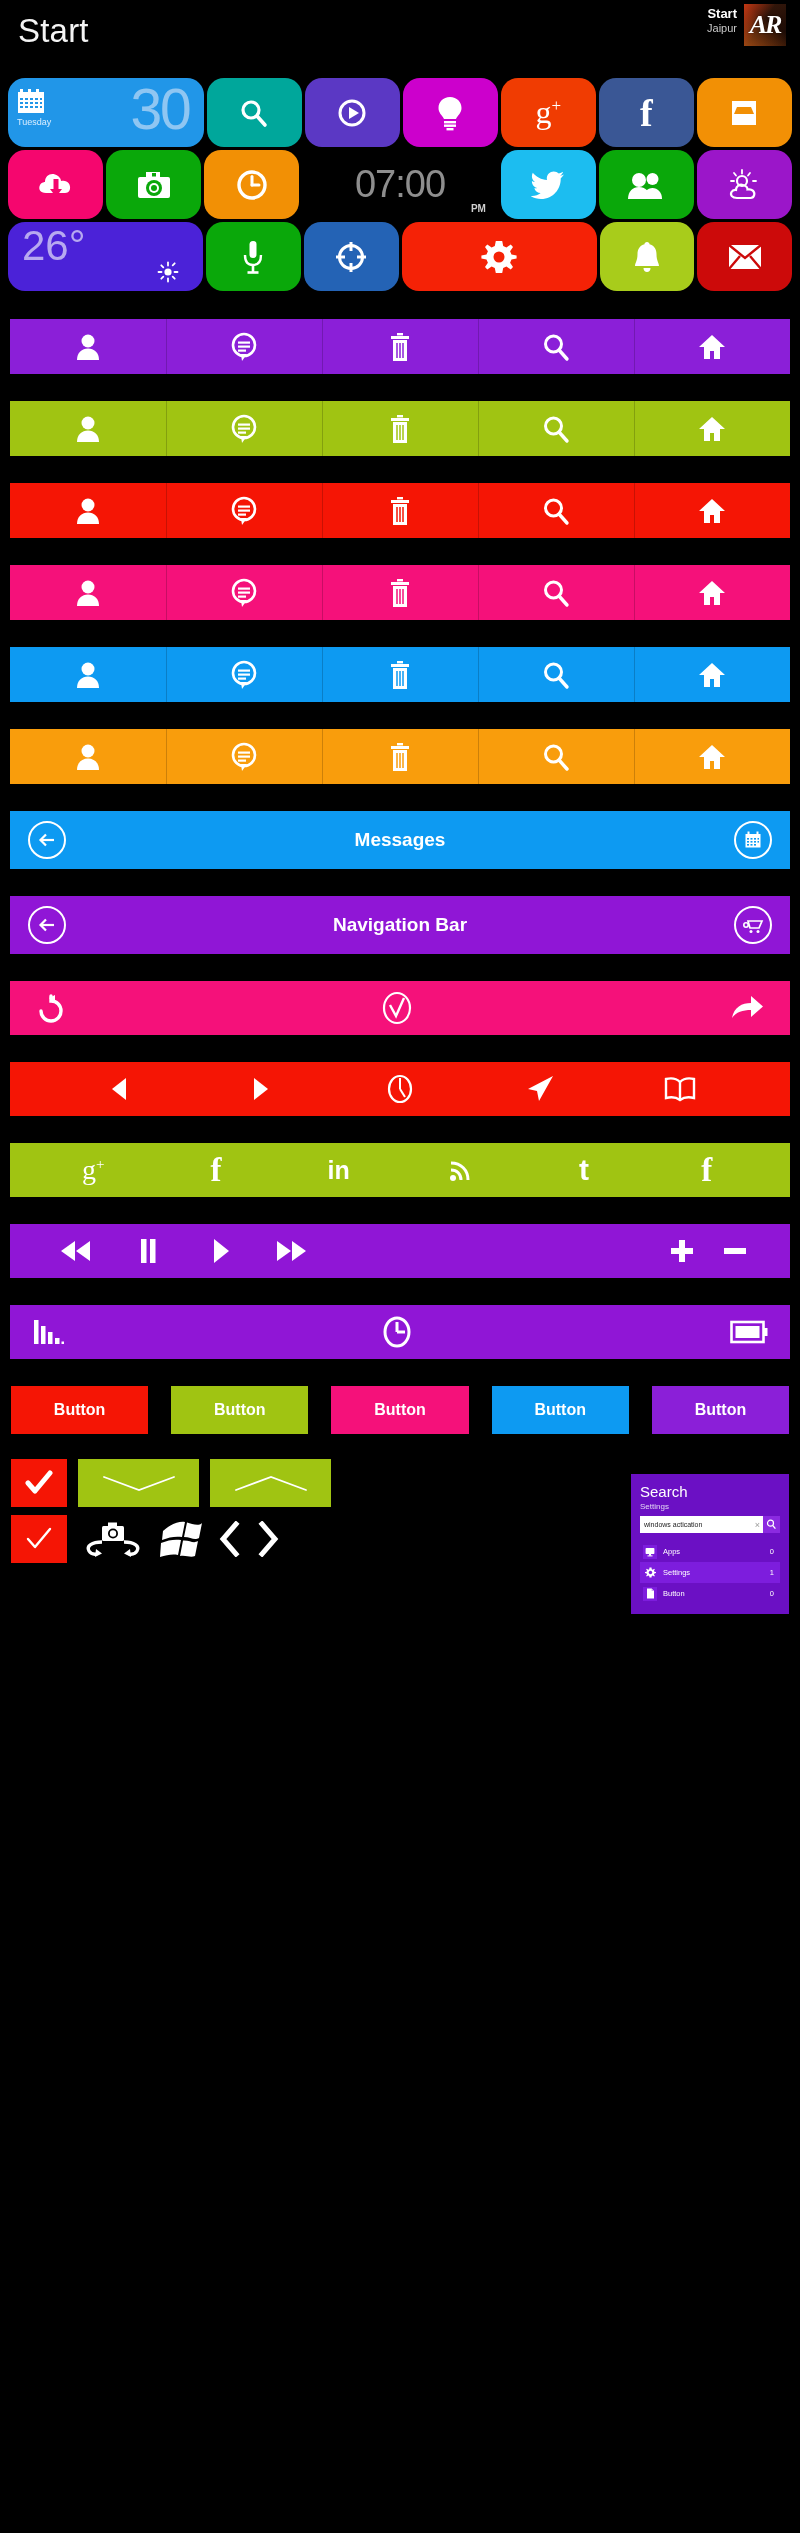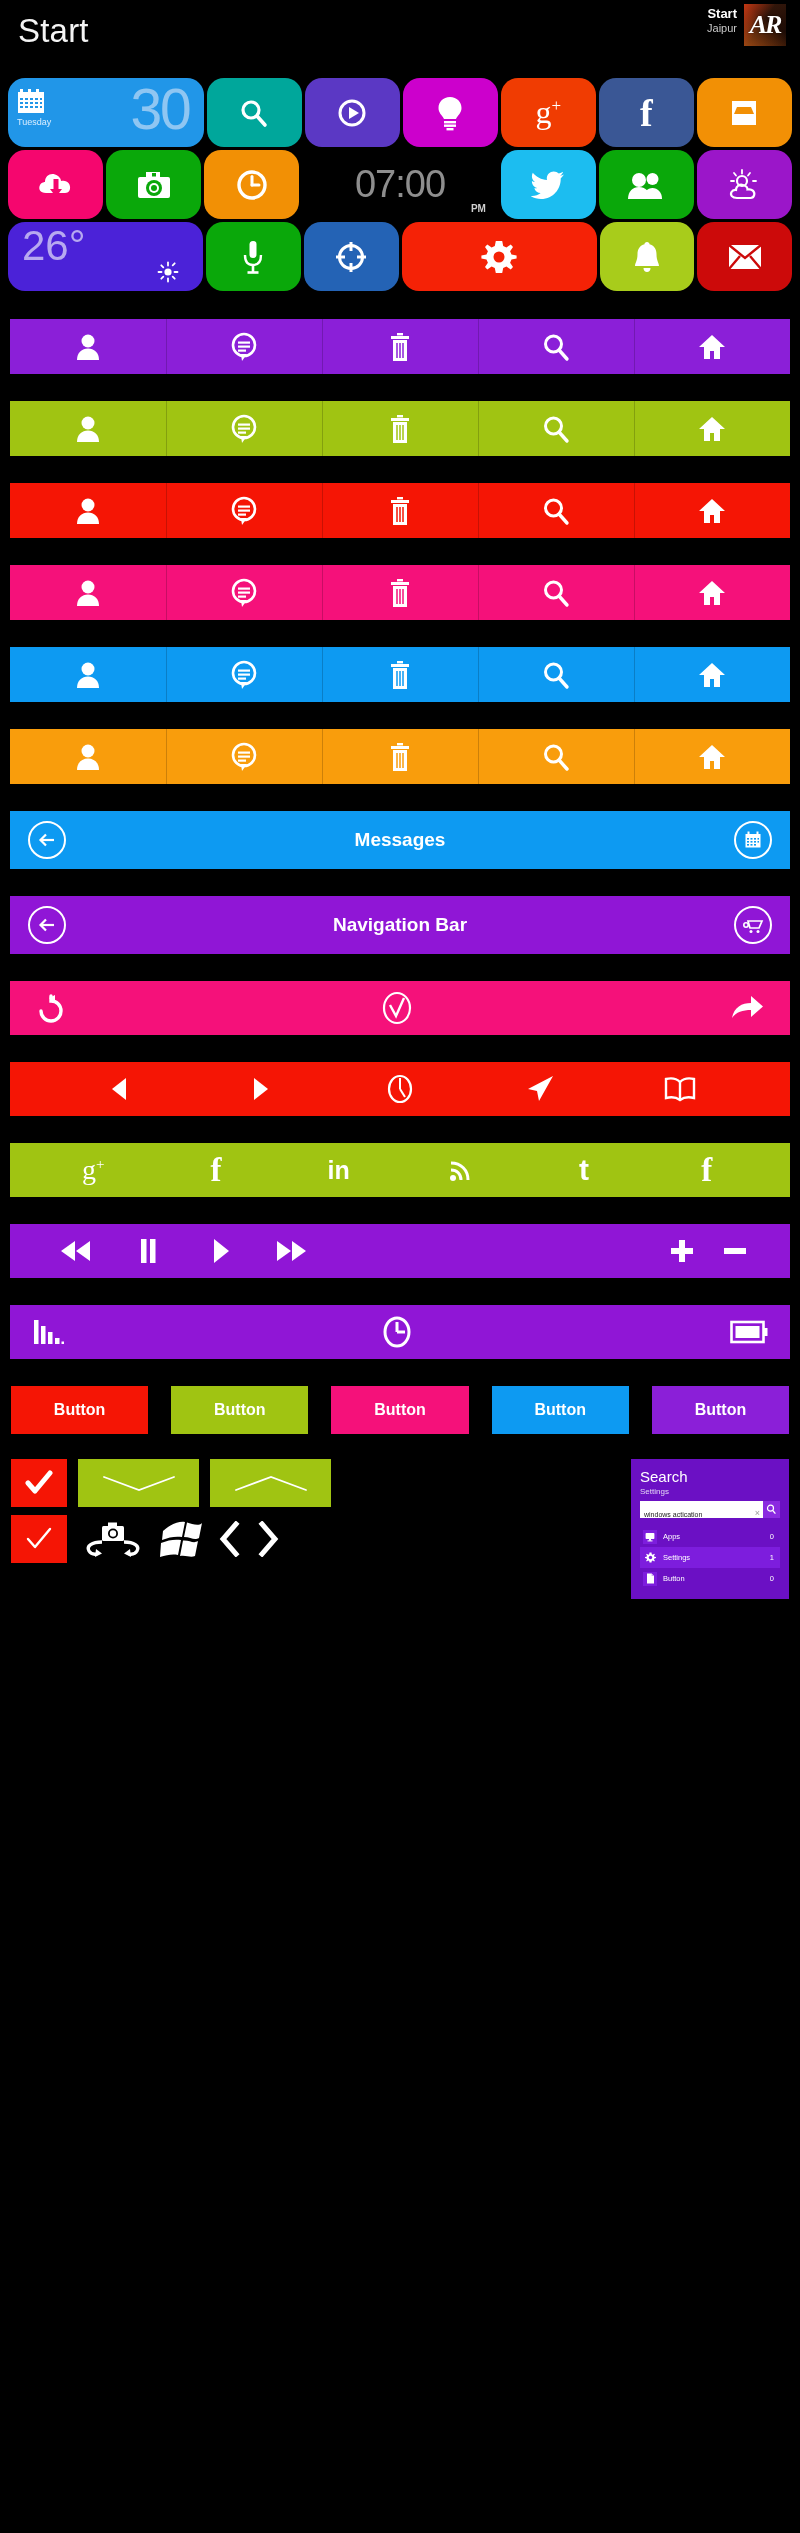--- a/index.html
+++ b/index.html
@@ -97,26 +97,26 @@
   .bottom-left { position:absolute; left:11px; top:0; width:320px; }
   .chk-row { display:flex; gap:11px; margin-bottom:8px; }
   .chk {
     width:56px; height:48px; display:flex; align-items:center; justify-content:center;
   }
   .chev-btn { flex:1; height:48px; display:flex; align-items:center; justify-content:center; }
   .glyph-row { display:flex; align-items:center; gap:14px; height:52px; padding-left:2px; }
 
   
   .search-panel {
-    position:absolute; right:11px; top:0; width:158px; padding:9px 9px 10px 9px;
+    position:absolute; right:11px; top:15px; width:158px; padding:9px 9px 10px 9px;
   }
   .sp-title { color:#fff; font-size:15px; font-weight:300; line-height:17px; }
   .sp-sub { color:#e2d4f5; font-size:8px; margin-top:2px; margin-bottom:5px; }
   .sp-inputwrap {
-    height:17px; background:#fff; display:flex; align-items:flex-end;
+    height:17px; background:#fff; display:flex; align-items:center;
     padding-left:4px; margin-bottom:8px;
   }
   .sp-input {
     flex:1; border:0; outline:0; background:transparent;
     font-family:"Liberation Sans", sans-serif; font-size:7px; color:#222;
   }
   .sp-clear { font-size:9px; color:#9b9b9b; padding:0 3px; cursor:pointer; }
   .sp-go { width:17px; height:17px; display:flex; align-items:center; justify-content:center; }
   .sp-row {
     display:flex; align-items:center; height:21px; padding:0 3px 0 3px; gap:6px;

